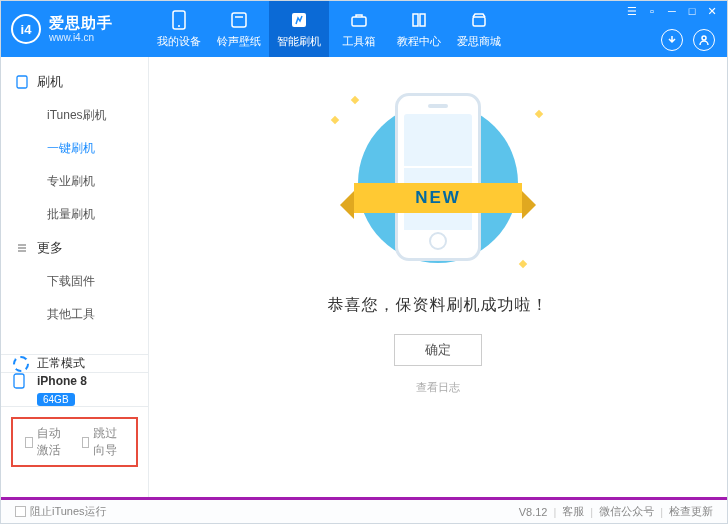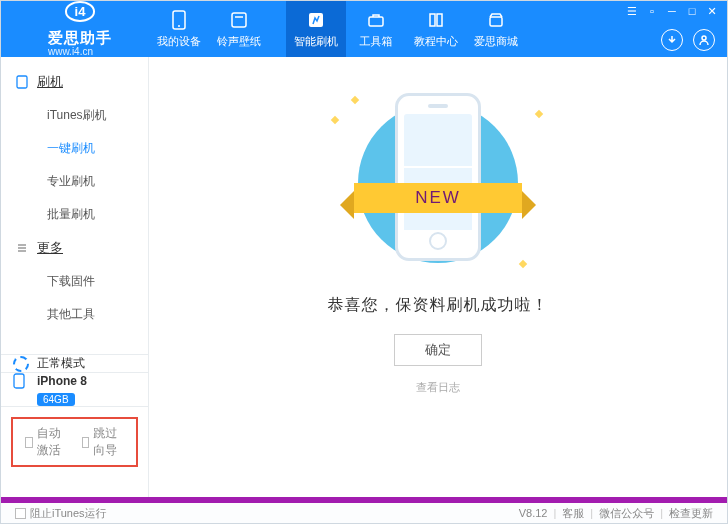--- a/index.html
+++ b/index.html
@@ -1,43 +1,43 @@
 <!DOCTYPE html>
 <html><head>
 <meta charset="utf-8">
 <style>
   * { margin:0; padding:0; box-sizing:border-box; }
   body { font-family:"Microsoft YaHei","PingFang SC",sans-serif; font-size:12px; color:#333; background:#fff; }
   .app { width:728px; height:524px; border:1px solid #cfd8e0; position:relative; display:flex; flex-direction:column; }
 
   
   .header { height:56px; background:#1a8cff; display:flex; align-items:stretch; color:#fff; }
-  .brand { width:148px; display:flex; align-items:center; padding-left:10px; gap:8px;flex-direction:column; }
+  .brand { width:148px; display:flex; align-items:center; padding-left:10px; gap:8px; }
   .brand-logo { width:30px; height:30px; border:2px solid #fff; border-radius:50%; display:flex; align-items:center; justify-content:center; font-weight:bold; font-size:13px; background:transparent; }
   .brand-text { display:flex; flex-direction:column; line-height:1.1; }
   .brand-title { font-size:15px; font-weight:bold; letter-spacing:1px; }
   .brand-sub { font-size:10px; opacity:.85; }
   .nav { flex:1; display:flex; }
   .nav-item { width:60px; display:flex; flex-direction:column; align-items:center; justify-content:center; gap:4px; font-size:11px; cursor:pointer; }
-  .nav-item.active { background:#0b6ad6;margin-left:17px; }
+  .nav-item.active { background:#0b6ad6; }
   .nav-icon { width:20px; height:20px; display:flex; align-items:center; justify-content:center; }
   .nav-icon svg { fill:#fff; }
   .header-right { width:100px; display:flex; flex-direction:column; align-items:flex-end; justify-content:space-between; padding:4px 8px 6px 0; }
   .win-controls { display:flex; gap:6px; align-items:center; }
   .win-btn { width:14px; height:12px; display:flex; align-items:center; justify-content:center; cursor:pointer; font-size:11px; color:#fff; }
   .hr-icons { display:flex; gap:10px; padding-right:4px; }
   .circle-btn { width:22px; height:22px; border:1.5px solid #fff; border-radius:50%; display:flex; align-items:center; justify-content:center; cursor:pointer; }
   .circle-btn svg { stroke:#fff; fill:none; stroke-width:1.5; }
 
   
   .body { flex:1; display:flex; overflow:hidden; }
 
   .sidebar { width:148px; border-right:1px solid #e8ecef; display:flex; flex-direction:column; position:relative; background:#fff; }
   .side-scroll { flex:1; overflow:hidden; padding-top:8px; }
-  .side-section-head { display:flex; align-items:center; gap:8px; padding:8px 14px; font-size:13px; color:#333;text-decoration:underline; }
+  .side-section-head { display:flex; align-items:center; gap:8px; padding:8px 14px; font-size:13px; color:#333; }
   .side-section-head .shead-icon { width:14px; height:14px; display:flex; align-items:center; justify-content:center; color:#888; }
   .side-list { padding-left:46px; }
   .side-item { padding:8px 0; font-size:12px; color:#555; cursor:pointer; }
   .side-item.active { color:#1a8cff; font-weight:500; }
   .side-status { border-top:1px solid #e8ecef; padding:0 12px; display:flex; align-items:center; gap:8px; font-size:12px; cursor:pointer; }
   .side-status .dot { width:16px; height:16px; border-radius:50%; border:2px dashed #1a8cff; }
   .side-device { border-top:1px solid #e8ecef; padding:0 12px; display:flex; flex-direction:column; gap:4px; font-size:12px; }
   .device-row { display:flex; align-items:center; gap:8px; }
   .device-icon { width:16px; height:16px; color:#1a8cff; }
   .device-name { font-weight:600; }
@@ -49,32 +49,32 @@
 
   .main { flex:1; display:flex; flex-direction:column; align-items:center; justify-content:flex-start; padding-top:40px; background:#fff; }
   .illus { width:220px; height:170px; position:relative; }
   .ill-circle { position:absolute; left:50%; top:6px; transform:translateX(-50%); width:160px; height:160px; border-radius:50%; background:#5cc3eb; }
   .ill-phone { position:absolute; left:50%; top:-4px; transform:translateX(-50%); width:86px; height:168px; background:#fff; border:3px solid #d8e4ef; border-radius:14px; }
   .ill-phone::before { content:""; position:absolute; top:8px; left:50%; transform:translateX(-50%); width:20px; height:4px; background:#d8e4ef; border-radius:2px; }
   .ill-phone::after { content:""; position:absolute; bottom:8px; left:50%; transform:translateX(-50%); width:14px; height:14px; border:2px solid #d8e4ef; border-radius:50%; }
   .ill-screen { position:absolute; top:18px; left:6px; right:6px; height:52px; background:#e9f5fe; border-radius:3px 3px 0 0; }
   .ill-screen2 { position:absolute; top:72px; left:6px; right:6px; bottom:28px; background:#e9f5fe; }
   .ill-ribbon { position:absolute; left:10px; right:10px; top:82px; height:44px; }
-  .ribbon-bar { position:absolute; left:16px; right:16px; top:4px; height:30px; background:#ffc933; display:flex; align-items:center; justify-content:center; font-weight:400; color:#701a75; font-size:17px; letter-spacing:2px;text-align:center; }
+  .ribbon-bar { position:absolute; left:16px; right:16px; top:4px; height:30px; background:#ffc933; display:flex; align-items:center; justify-content:center; font-weight:700; color:#0369a1; font-size:17px; letter-spacing:2px;text-align:center; }
   .ribbon-end { position:absolute; width:0; height:0; top:12px; }
   .ribbon-end.l { left:2px; border-top:14px solid transparent; border-bottom:14px solid transparent; border-right:14px solid #e0a820; }
   .ribbon-end.r { right:2px; border-top:14px solid transparent; border-bottom:14px solid transparent; border-left:14px solid #e0a820; }
   .spark { position:absolute; width:6px; height:6px; background:#ffd860; transform:rotate(45deg); }
   .spark.s1{left:4px;top:20px}.spark.s2{right:6px;top:14px}.spark.s3{right:22px;bottom:0}.spark.s4{left:24px;top:0}
 
   .success-text { margin-top:28px; font-size:16px; color:#333; letter-spacing:1px; }
   .ok-btn { margin-top:18px; padding:6px 30px; border:1px solid #ccc; background:#fff; font-size:13px; color:#555; cursor:pointer; }
   .view-log { margin-top:14px; font-size:11px; color:#aaa; cursor:pointer; }
 
-  .statusbar { height:26px; border-top:6px solid #a21caf; display:flex; align-items:center; padding:0 14px; font-size:11px; color:#888; background:#fcfdfe;justify-content:flex-end; }
+  .statusbar { height:26px; border-top:3px solid #a21caf; display:flex; align-items:center; padding:0 14px; font-size:11px; color:#888; background:#fcfdfe;justify-content:flex-end; }
   .statusbar .left { display:flex; align-items:center; gap:4px; cursor:pointer; }
   .statusbar .right { margin-left:auto; display:flex; align-items:center; gap:6px; }
   .statusbar .sep { color:#ccc; }
   .r-link { cursor:pointer; }
 </style>
 </head>
 <body>
 
 <div class="app">
 

